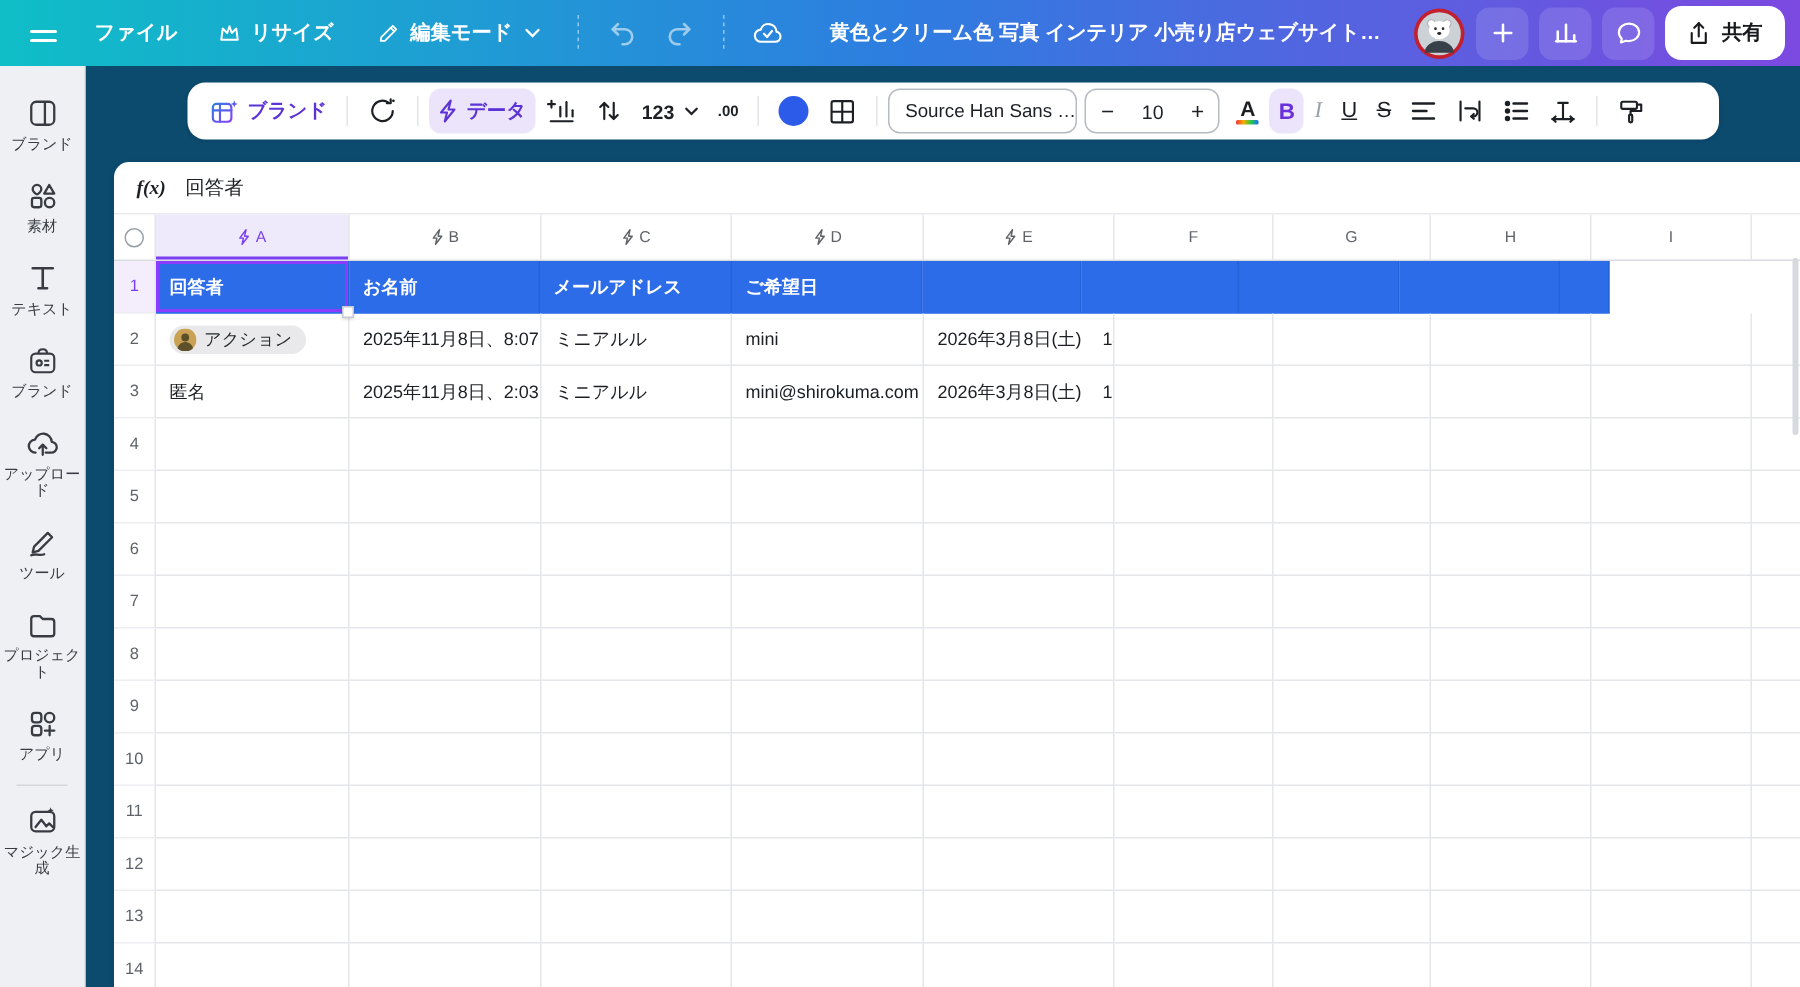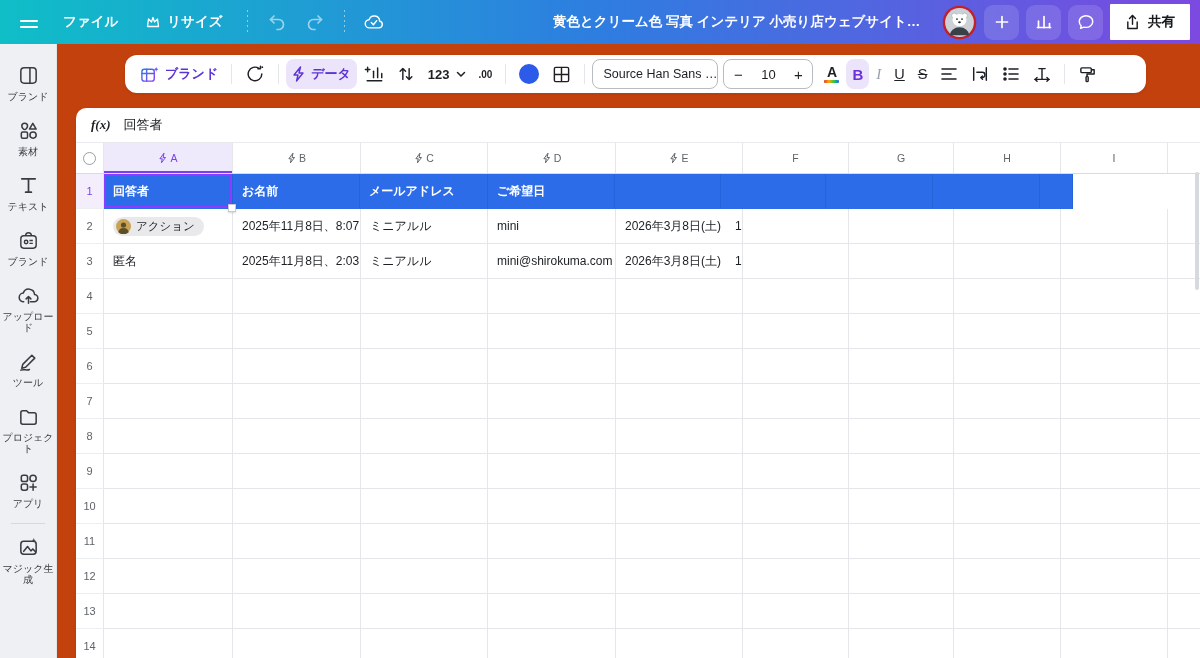--- a/index.html
+++ b/index.html
@@ -1,18 +1,18 @@
 <!DOCTYPE html>
 <html><head>
 <meta charset="utf-8">
 <style>
   * { margin:0; padding:0; box-sizing:border-box; }
   html,body { width:1200px; height:658px; overflow:hidden;
     font-family:"Liberation Sans","DejaVu Sans",sans-serif; background:#edeff2; }
-  .app { position:relative; width:1200px; height:658px; background:#c2410c; overflow:hidden; }
+  .app { position:relative; width:1200px; height:658px; background:#0c4a6e; overflow:hidden; }
   svg { display:block; }
 
   
   .topbar { position:absolute; top:0; left:0; right:0; height:44px;
     background:linear-gradient(90deg,#0fbec7 0%,#2e7de0 50%,#7c49e0 100%);
     display:flex; align-items:center; color:#fff; padding:0 10px; }
   .tb-left { display:flex; align-items:center; gap:2px; }
   .tb-btn { display:flex; align-items:center; gap:7px; padding:0 13px; height:32px;
     border-radius:8px; font-size:13.5px; font-weight:700; color:#fff; white-space:nowrap; }
   .hamburger { width:38px; height:32px; display:flex; flex-direction:column; gap:4px;
@@ -23,21 +23,21 @@
     background-size:1px 5px; }
   .tb-icon { width:36px; height:32px; display:flex; align-items:center; justify-content:center;
     border-radius:8px; }
   .dim { opacity:.55; }
   .tb-title { margin-left:auto; max-width:375px; overflow:hidden; white-space:nowrap;
     text-overflow:ellipsis; font-size:13.5px; font-weight:700; }
   .tb-right { display:flex; align-items:center; gap:7px; margin-left:14px; }
   .tb-sq { width:35px; height:35px; border-radius:9px; display:flex; align-items:center;
     justify-content:center; background:rgba(255,255,255,.13); color:#fff; }
   .share-btn { display:flex; align-items:center; gap:8px; background:#fff; color:#17191c;
-    height:36px; padding:0 15px; border-radius:1px; font-size:13.5px; font-weight:700; }
+    height:36px; padding:0 15px; border-radius:11px; font-size:13.5px; font-weight:700; }
 
   
   .toolbar { position:absolute; left:125px; top:55px; width:1021px; height:38px; background:#fff;
     border-radius:12px; box-shadow:0 1px 3px rgba(20,24,31,.09); display:flex; align-items:center;
     padding:0 9px; gap:1px; color:#1c1f23; }
   .tl-sep { width:1px; height:20px; background:#e3e5e9; margin:0 6px; flex:0 0 auto; }
   .tl-btn { height:30px; display:flex; align-items:center; gap:6px; padding:0 6px;
     border-radius:8px; font-size:13px; flex:0 0 auto; }
   .accent { color:#5c34d6; font-weight:700; }
   .pill-active { background:#ece4fb; }
@@ -114,20 +114,34 @@
         <span>ファイル</span>
       </div>
       <div class="tb-btn">
         <span>
           <svg width="14" height="12" viewBox="0 0 14 12" fill="none" stroke="#fff" stroke-width="1.3" stroke-linejoin="round">
               <path d="M1.5 10.5 2.5 3l3 3L7 1.5 8.5 6l3-3 1 7.5z"></path>
             </svg>
         </span>
         <span>リサイズ</span>
       </div>
+      <div class="tb-btn">
+        <span>
+          <svg width="16" height="16" viewBox="0 0 20 20" fill="none" stroke="#fff" stroke-width="1.5" stroke-linecap="round" stroke-linejoin="round">
+              <path d="M3.5 16.5 4 13.5 13.5 4l3 3L7 16.5z"></path>
+              <path d="M11.8 5.7l2.8 2.8"></path>
+            </svg>
+        </span>
+        <span>編集モード</span>
+        <span>
+          <svg width="12" height="8" viewBox="0 0 12 8" fill="none" stroke="#fff" stroke-width="1.6" stroke-linecap="round">
+              <polyline points="2,2 6,6 10,2"></polyline>
+            </svg>
+        </span>
+      </div>
       <div class="dotted-sep"></div>
       <div class="tb-icon dim">
         <span>
           <svg width="20" height="18" viewBox="0 0 20 18" fill="none" stroke="#fff" stroke-width="1.7" stroke-linecap="round" stroke-linejoin="round">
               <path d="M7 3 3.5 6.5 7 10"></path>
               <path d="M3.5 6.5h8a5 5 0 0 1 0 10H10"></path>
             </svg>
         </span>
       </div>
       <div class="tb-icon dim">

